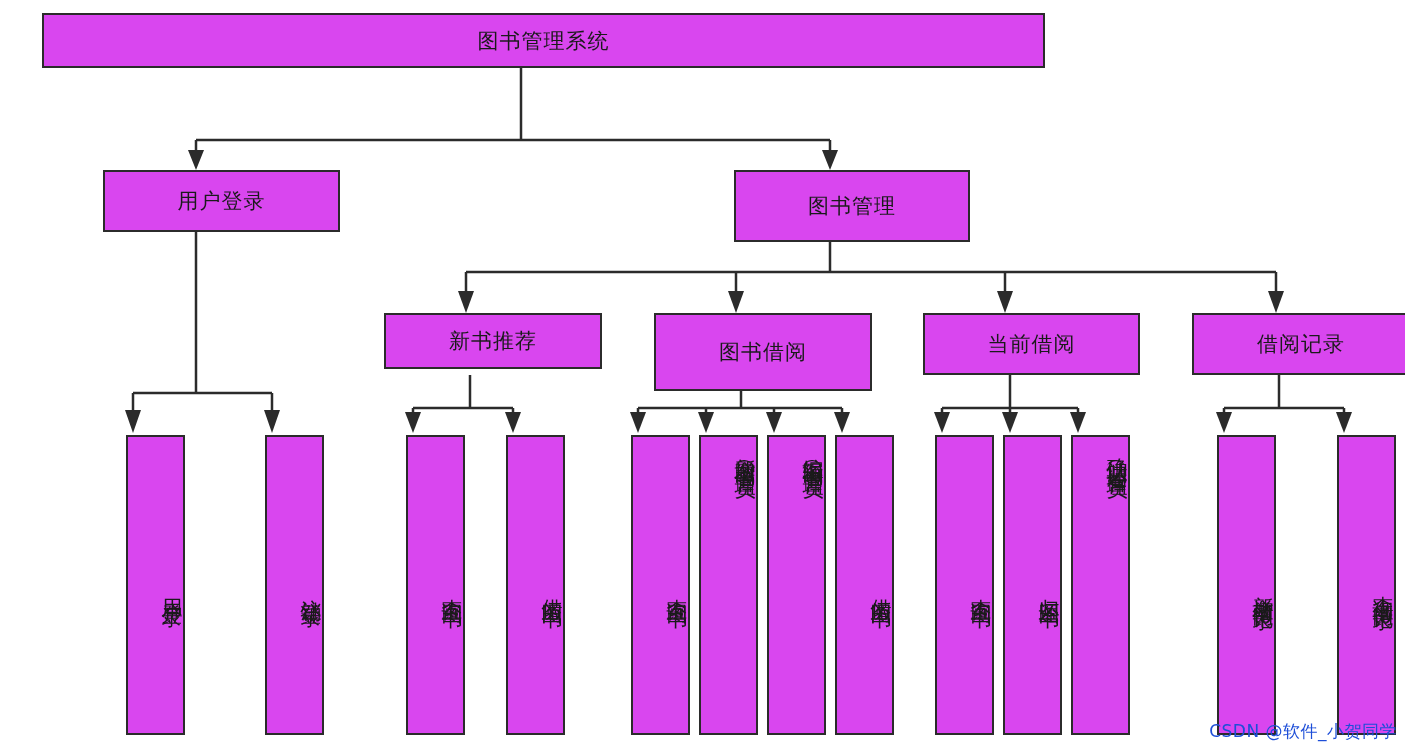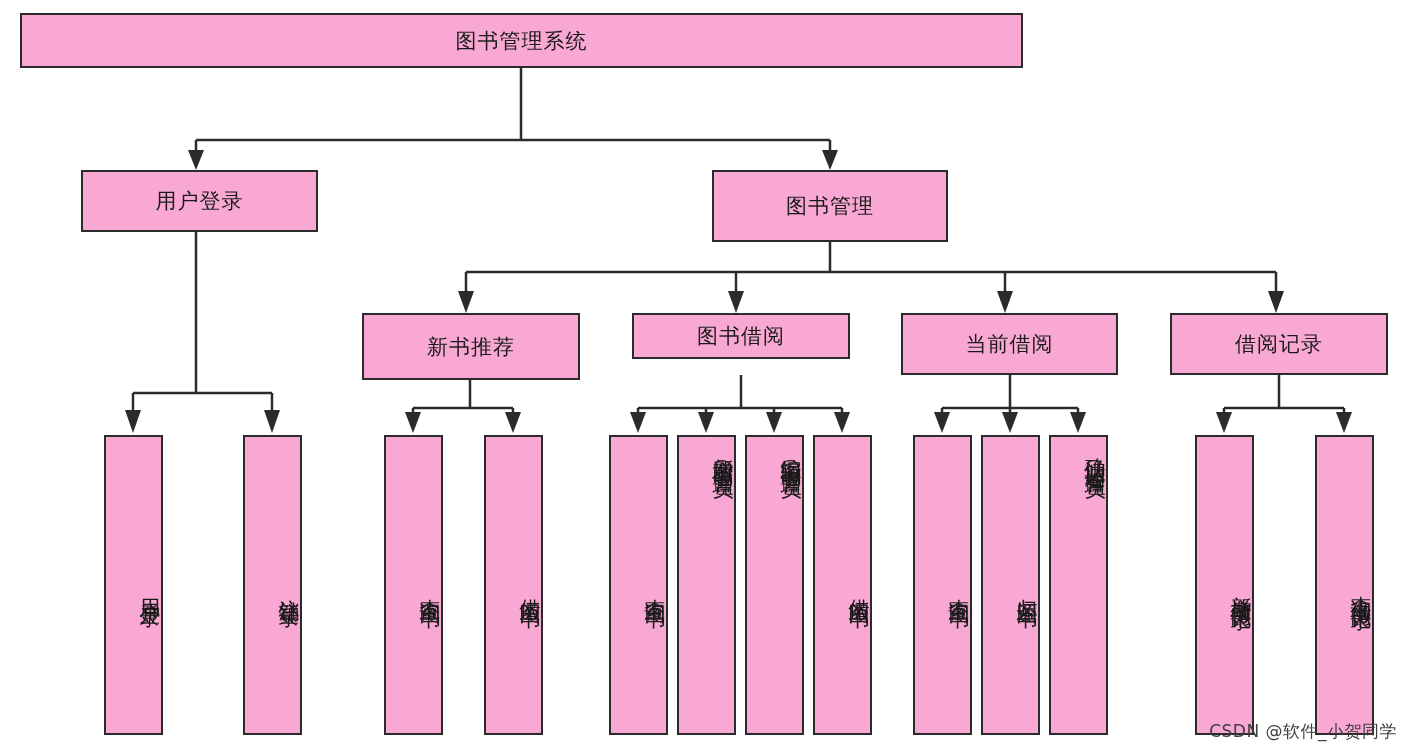--- a/index.html
+++ b/index.html
@@ -7,27 +7,28 @@
     width:1405px;height:747px;
     background:#ffffff;
     font-family:"DejaVu Sans","Liberation Sans",sans-serif;
     overflow:hidden;
     position:relative;
   }
   #diagram{position:absolute;left:0;top:0;width:1405px;height:747px;}
   .node{
     position:absolute;
     box-sizing:border-box;
-    background:#f9a8d4;
+    background:#d946ef;
     border:2.5px solid #2b2b2b;
     display:flex;
     align-items:center;
     justify-content:center;
     color:#1a1a1a;
     letter-spacing:1px;
+    margin-left:22px;
   }
   .node.h{
     font-size:21px;
   }
   .node.v{
     writing-mode:vertical-rl;
     text-orientation:upright;
     font-size:21px;
     align-items:flex-start;
     justify-content:center;
@@ -37,21 +38,21 @@
   }
   .node.v.topal{
     justify-content:flex-start;
     padding-top:4px;
   }
   .watermark{
     position:absolute;
     right:8px;
     bottom:4px;
     font-size:17px;
-    color:#404040;
+    color:#1d4ed8;
     letter-spacing:0.5px;
     white-space:nowrap;
     font-family:"DejaVu Sans","Liberation Sans",sans-serif;
   }
   svg.edges{position:absolute;left:0;top:0;width:1405px;height:747px;pointer-events:none;}
   svg.edges path,svg.edges line{stroke:#2b2b2b;stroke-width:2.5;fill:none;}
   svg.edges polygon{fill:#2b2b2b;}
 </style>
 </head>
 <body>
@@ -128,24 +129,24 @@
     <span>图书管理系统</span>
   </div>
 
   <div class="node h" style="left:81px;top:170px;width:237px;height:62px;">
     <span>用户登录</span>
   </div>
   <div class="node h" style="left:712px;top:170px;width:236px;height:72px;">
     <span>图书管理</span>
   </div>
 
-  <div class="node h" style="left:362px;top:313px;width:218px;height:67px;">
+  <div class="node h" style="left:362px;top:313px;width:218px;height:56px;">
     <span>新书推荐</span>
   </div>
-  <div class="node h" style="left:632px;top:313px;width:218px;height:46px;">
+  <div class="node h" style="left:632px;top:313px;width:218px;height:78px;">
     <span>图书借阅</span>
   </div>
   <div class="node h" style="left:901px;top:313px;width:217px;height:62px;font-family:Liberation Mono, monospace;">
     <span>当前借阅</span>
   </div>
   <div class="node h" style="left:1170px;top:313px;width:218px;height:62px;">
     <span>借阅记录</span>
   </div>
 
   <div class="node v" style="left:104px;top:435px;width:59px;height:300px;">

